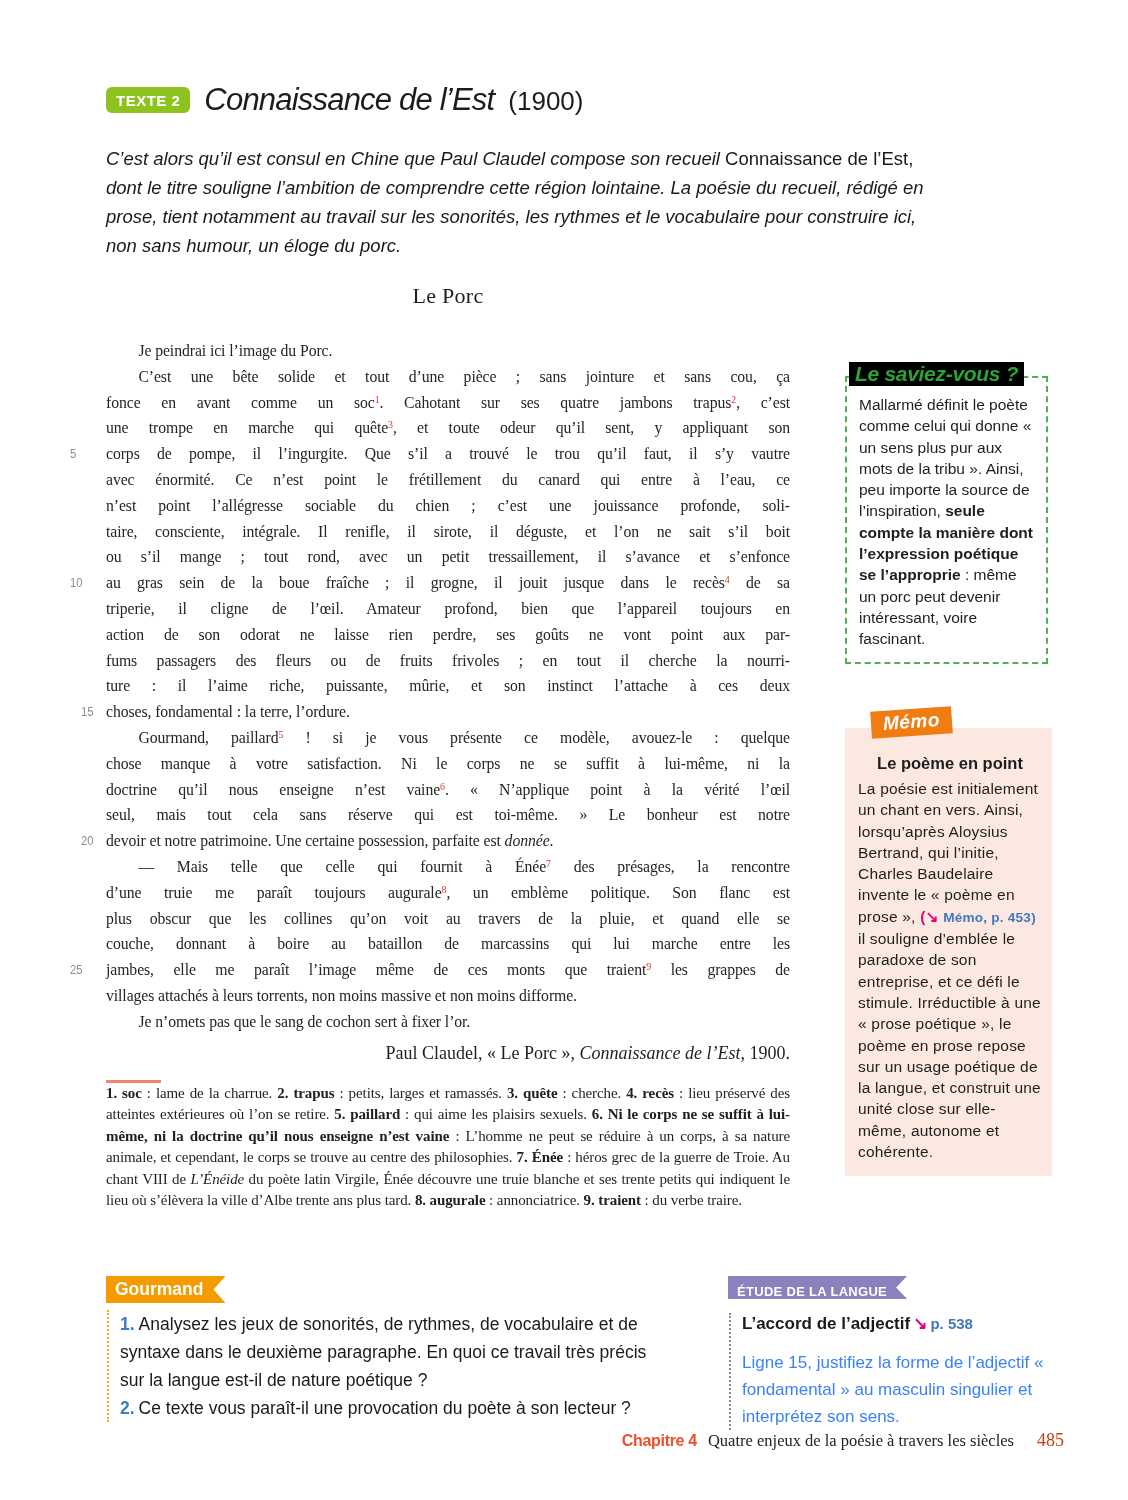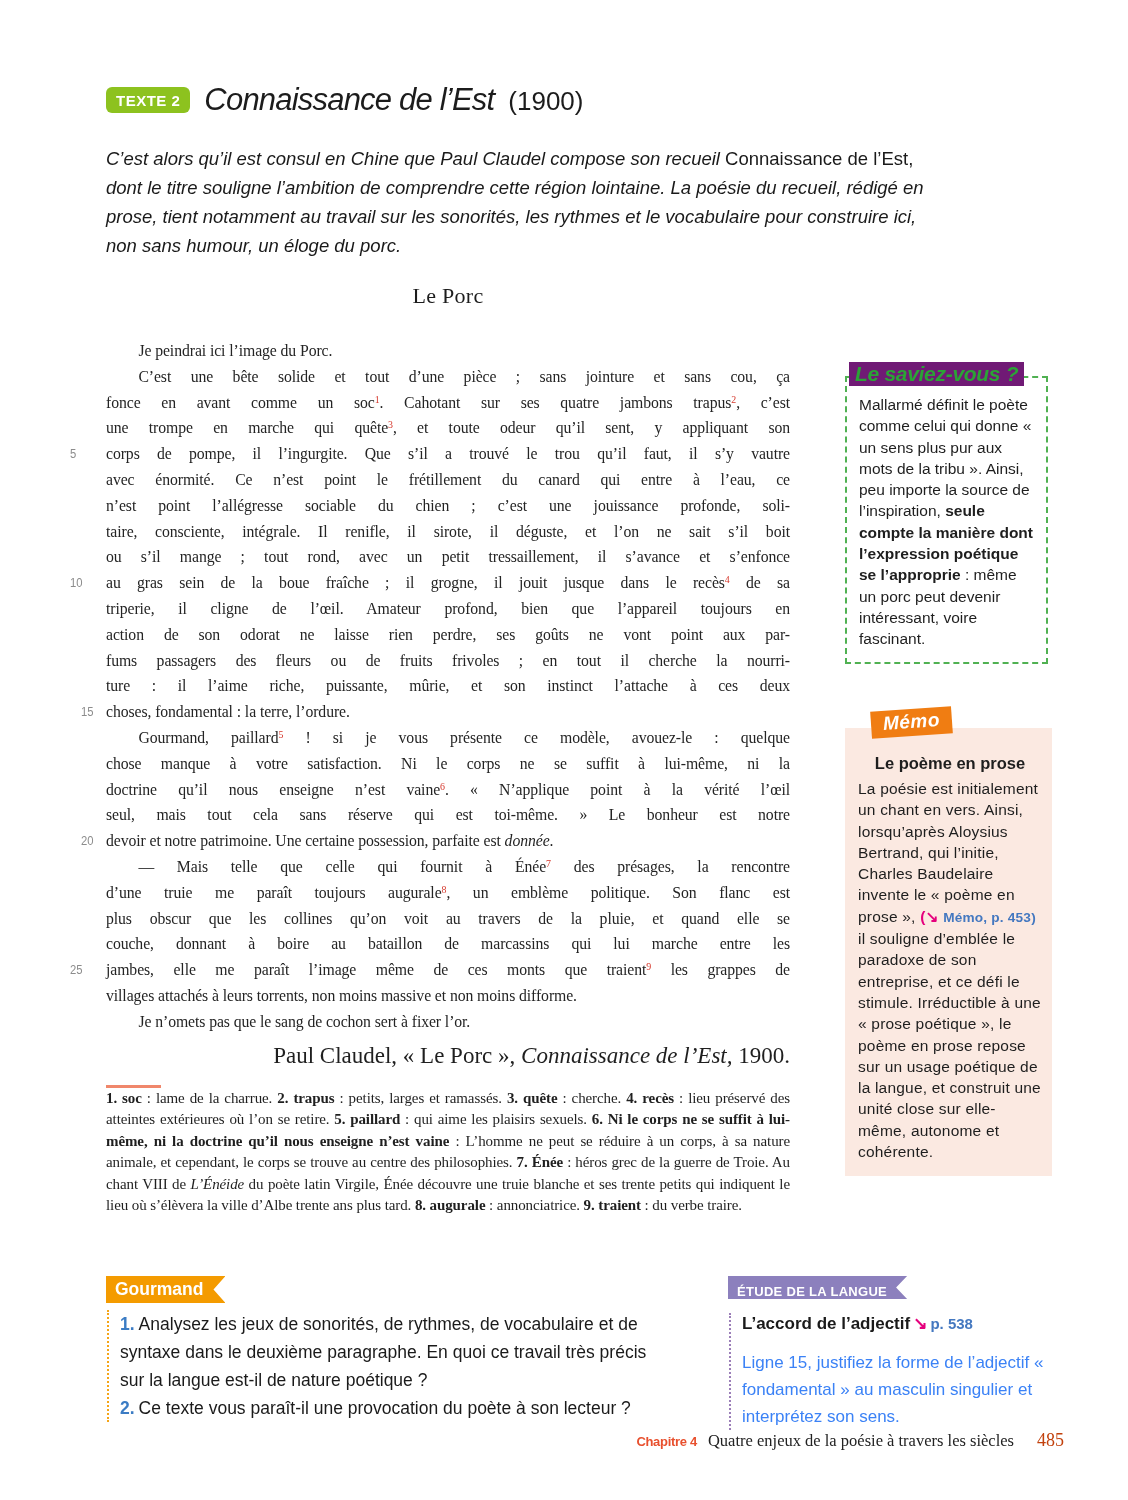--- a/index.html
+++ b/index.html
@@ -46,36 +46,36 @@
     position: absolute; left: -40px; top: 1px; width: 26px; text-align: right;
     font-family: "Liberation Sans", sans-serif; font-size: 12.5px; color: #8c8c8c;
     text-indent: 0;
   }
   .seg-sup { color: #d5372b; font-size: 11px; line-height: 0; vertical-align: 0.45em; }
   .seg-i { font-style: italic; }
   .seg-b { font-weight: 700; }
 
   .attribution {
     margin-top: 8px; width: 684px; text-align: right;
-    font-family: "Liberation Serif", serif; font-size: 23px; color: #1f1f1f;
+    font-family: "Liberation Serif", serif; font-size: 18px; color: #1f1f1f;
   }
   .foot-rule { margin-top: 16px; width: 55px; height: 3px; background: #f0876b; }
   .footnotes {
     width: 684px; text-align: justify;
     font-family: "Liberation Serif", serif; font-size: 15px; line-height: 21.5px;
     color: #1f1f1f; letter-spacing: -0.1px;
   }
 
   
   .saviez-box {
     position: absolute; left: 845px; top: 376px; width: 203px;
     border: 2px dashed #50b152; padding: 16px 10px 12px 12px;
   }
   .saviez-title {
-    position: absolute; top: -16px; left: 2px; background: #701a75; padding: 0 6px;
+    position: absolute; top: -16px; left: 2px; background: #000000; padding: 0 6px;
     color: #2ba336; font-weight: 700; font-style: italic; font-size: 21px;
     letter-spacing: -0.3px; white-space: nowrap;
   }
   .saviez-body { font-size: 15.5px; line-height: 21.3px; color: #1e1e1e; }
   .saviez-body .seg-b { font-weight: 700; }
 
   
   .memo-wrap { position: absolute; left: 845px; top: 728px; width: 207px; }
   .memo-label {
     position: absolute; top: -19px; left: 26px; background: #f07d12; color: #fff;
@@ -109,21 +109,21 @@
   .e-content { margin-top: 13px; border-left: 2px dotted #9b7eb8; padding-left: 11px; margin-left: 1px; }
   .e-heading { font-size: 17px; font-weight: 700; color: #1a1a1a; }
   .e-arrow { color: #e5007d; font-weight: 700; margin: 0 3px; }
   .e-pageref { color: #4478c0; font-weight: 700; font-size: 15px; }
   .e-body { margin-top: 15px; font-size: 17px; line-height: 27px; color: #3b82f6; }
 
   
   .footer {
     position: absolute; right: 64px; top: 1430px; display: flex; align-items: baseline; gap: 11px;
   }
-  .f-chapter { color: #e8502e; font-weight: 700; font-size: 13px; letter-spacing: -0.3px; }
+  .f-chapter { color: #e8502e; font-weight: 700; font-size: 16px; letter-spacing: -0.3px; }
   .f-title { font-family: "Liberation Serif", serif; font-size: 16.5px; color: #222; }
   .f-page { font-family: "Liberation Serif", serif; font-size: 18px; color: #c2410c; margin-left: 12px; }
 </style>
 </head>
 <body>
 
 <div class="page">
 
   <div class="header">
     <span class="badge">TEXTE 2</span>
@@ -170,21 +170,21 @@
   </div>
 
   <div class="saviez-box">
     <div class="saviez-title">Le saviez-vous ?</div>
     <div class="saviez-body"><span class="seg-t">Mallarmé définit le poète comme celui qui donne « un sens plus pur aux mots de la tribu ». Ainsi, peu importe la source de l’inspiration, </span><span class="seg-b">seule compte la manière dont l’expression poétique se l’approprie</span><span class="seg-t"> : même un porc peut devenir intéressant, voire fascinant.</span></div>
   </div>
 
   <div class="memo-wrap">
     <div class="memo-label">Mémo</div>
     <div class="memo-box">
-      <div class="memo-title">Le poème en prose</div>
+      <div class="memo-title">Le poème en point</div>
       <div class="memo-body"><span class="seg-t">La poésie est initialement un chant en vers. Ainsi, lorsqu’après Aloysius Bertrand, qui l’initie, Charles Baudelaire invente le « poème en prose », </span><span class="seg-pink">(↘ </span><span class="seg-blue">Mémo, p. 453)</span><span class="seg-t"> il souligne d’emblée le paradoxe de son entreprise, et ce défi le stimule. Irréductible à une « prose poétique », le poème en prose repose sur un usage poétique de la langue, et construit une unité close sur elle-même, autonome et cohérente.</span></div>
     </div>
   </div>
 
   <div class="questions">
     <div class="q-banner">Gourmand</div>
     <div class="q-list">
         <div class="q-item"><span class="q-num">1.</span><span>Analysez les jeux de sonorités, de rythmes, de vocabulaire et de syntaxe dans le deuxième paragraphe. En quoi ce travail très précis sur la langue est-il de nature poétique ?</span></div>
         <div class="q-item"><span class="q-num">2.</span><span>Ce texte vous paraît-il une provocation du poète à son lecteur ?</span></div>
       </div>

